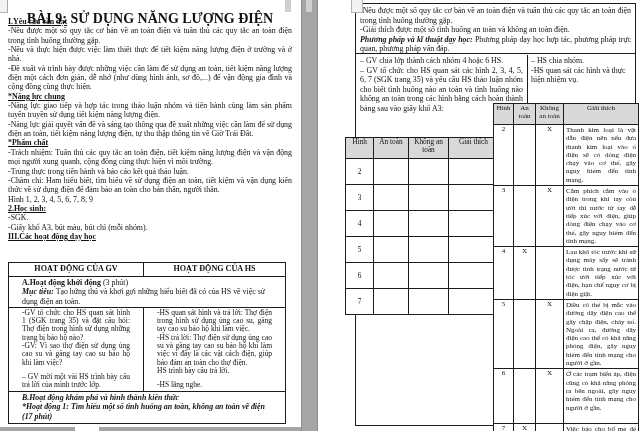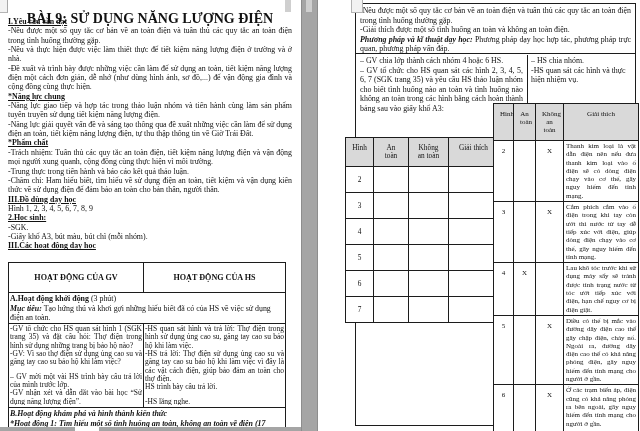--- a/index.html
+++ b/index.html
@@ -20,42 +20,42 @@
   
   .doc-title{position:absolute;left:8px;top:14px;width:284px;text-align:center;font-weight:bold;font-size:14px;line-height:10px;}
   .p1-paras{position:absolute;left:8px;top:17px;width:284px;height:245px;overflow:hidden;
             font-size:7.9px;line-height:9.35px;text-align:justify;}
   .para{margin:0;}
   .para.h{font-weight:bold;text-align:left;text-decoration:underline;}
   .b{font-weight:bold;}
   .bi{font-weight:bold;font-style:italic;}
   .act-table{position:absolute;left:8px;top:262px;width:277px;border-collapse:collapse;table-layout:fixed;
              font-size:7.9px;line-height:9.3px;}
-  .act-table td{border:1px solid #1c1c1c;padding:1px 1px;vertical-align:top;box-sizing:border-box;}
-  .act-table .hdr td{height:14px;font-weight:bold;text-align:center;font-size:8.1px;padding:10px;}
+  .act-table td{border:1px solid #1c1c1c;padding:1px 13px;vertical-align:top;box-sizing:border-box;}
+  .act-table .hdr td{height:14px;font-weight:bold;text-align:center;font-size:8.1px;padding:1px;}
   .act-table .secA td{height:29px;}
   .act-table .method td{height:11px;}
   .act-table .gvhs td{height:84px;overflow:hidden;}
   .act-table .gvhs .cellwrap{font-size:7.5px;line-height:8.3px;text-align:justify;height:80px;overflow:hidden;}
   .cellp{min-height:6px;margin:0;}
   .act-table .secB td{height:30px;}
   .bi-line{font-weight:bold;font-style:italic;line-height:9.6px;}
   .col-gv{width:135px;}
   .col-hs{width:142px;}
 
   
   .p2-table{position:absolute;left:37px;top:3px;width:281px;height:423px;border:1px solid #1c1c1c;box-sizing:border-box;
             font-size:7.9px;line-height:9.6px;}
   .p2-intro{position:absolute;left:0;top:0;width:100%;height:50px;box-sizing:border-box;border-bottom:1px solid #1c1c1c;
             padding:2px 4px;overflow:hidden;text-align:justify;}
   .p2-gv{position:absolute;left:0;top:51px;width:171px;height:78px;padding:1px 4px;box-sizing:border-box;overflow:hidden;text-align:justify;}
   .p2-hs{position:absolute;left:171px;top:51px;width:108px;height:49px;border-left:1px solid #1c1c1c;
          padding:1px 3px;box-sizing:border-box;overflow:hidden;}
   .inner{border-collapse:collapse;table-layout:fixed;background:#ffffff;}
-  .inner th,.inner td{border:1px solid #1c1c1c;box-sizing:border-box;padding:6px;vertical-align:top;}
+  .inner th,.inner td{border:1px solid #1c1c1c;box-sizing:border-box;padding:0;vertical-align:top;}
   .inner th{background:#d9d9d9;font-weight:normal;text-align:center;}
   .blank-table{position:absolute;left:-11px;top:133px;width:153px;font-size:7.3px;line-height:8px;}
   .blank-table th{height:21px;}
   .blank-table td{height:26px;text-align:center;vertical-align:middle;}
   .bt-c1{width:28px;}.bt-c2{width:35px;}.bt-c3{width:40px;}.bt-c4{width:50px;}
   .ans-table{position:absolute;left:137px;top:99px;width:145px;font-size:7px;line-height:8.3px;}
   .ans-table th{height:21px;line-height:8px;}
   .at-c1{width:20px;}.at-c2{width:22px;}.at-c3{width:28px;}.at-c4{width:75px;}
   .ans-table td{text-align:center;}
   .ans-table td.expl{text-align:justify;padding:1px 2px;}
@@ -79,21 +79,20 @@
         <div class="para p">-Nêu được một số quy tắc cơ bản về an toàn điện và tuân thủ các quy tắc an toàn điện trong tình huống thường gặp.</div>
         <div class="para p">-Nêu và thực hiện được việc làm thiết thực để tiết kiệm năng lượng điện ở trường và ở nhà.</div>
         <div class="para p">-Đề xuất và trình bày được những việc cần làm để sử dụng an toàn, tiết kiệm năng lượng điện một cách đơn giản, dễ nhớ (như dùng hình ảnh, sơ đồ,...) để vận động gia đình và cộng đồng cùng thực hiện.</div>
         <div class="para h">*Năng lực chung</div>
         <div class="para p">-Năng lực giao tiếp và hợp tác trong thảo luận nhóm và tiến hành cùng làm sản phẩm tuyên truyền sử dụng tiết kiệm năng lượng điện.</div>
         <div class="para p">-Năng lực giải quyết vấn đề và sáng tạo thông qua đề xuất những việc cần làm để sử dụng điện an toàn, tiết kiệm năng lượng điện, tự thu thập thông tin về Giờ Trái Đất.</div>
         <div class="para h">*Phẩm chất</div>
         <div class="para p">-Trách nhiệm: Tuân thủ các quy tắc an toàn điện, tiết kiệm năng lượng điện và vận động mọi người xung quanh, cộng đồng cùng thực hiện vì môi trường.</div>
         <div class="para p">-Trung thực trong tiến hành và báo cáo kết quả thảo luận.</div>
         <div class="para p">-Chăm chỉ: Ham hiểu biết, tìm hiểu về sử dụng điện an toàn, tiết kiệm và vận dụng kiến thức về sử dụng điện để đảm bảo an toàn cho bản thân, người thân.</div>
-        <div class="para h">III.Đồ dùng dạy học</div>
         <div class="para p">Hình 1, 2, 3, 4, 5, 6, 7, 8, 9</div>
         <div class="para h">2.Học sinh:</div>
         <div class="para p">-SGK.</div>
         <div class="para p">-Giấy khổ A3, bút màu, bút chì (mỗi nhóm).</div>
         <div class="para h">III.Các hoạt động dạy học</div>
     </div>
 
     <table class="act-table">
       <tbody>
         <tr class="hdr">

